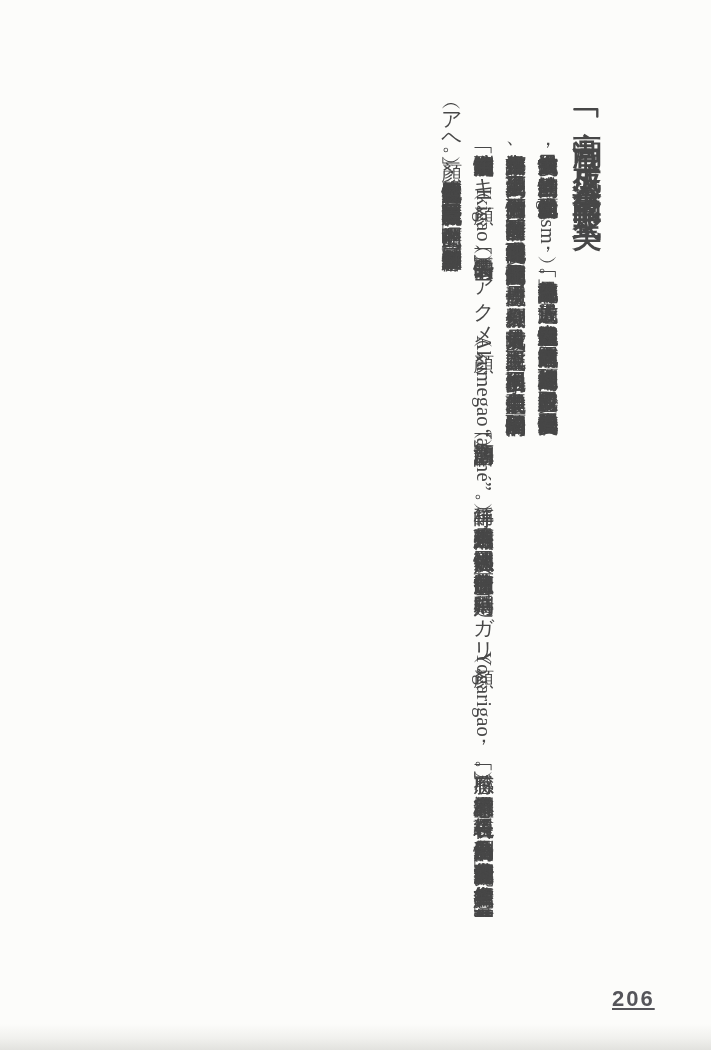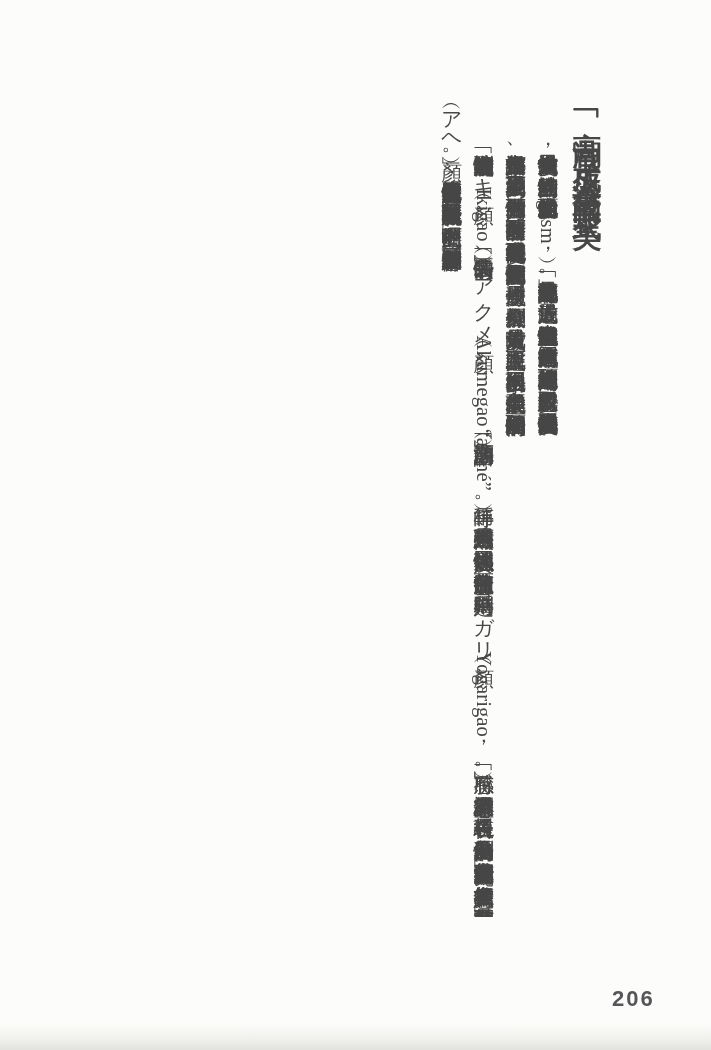--- a/index.html
+++ b/index.html
@@ -52,20 +52,21 @@
   
   .page-number {
     position: absolute;
     left: 612px;
     top: 986px;
     font-family: "Liberation Sans", "DejaVu Sans", sans-serif;
     font-weight: bold;
     font-size: 22px;
     letter-spacing: 2px;
     color: #55555a;
+    text-decoration: underline;
   }
   
   .page-bottom-edge {
     position: absolute;
     left: 0;
     right: 0;
     bottom: 0;
     height: 26px;
     background: linear-gradient(
       to bottom,

